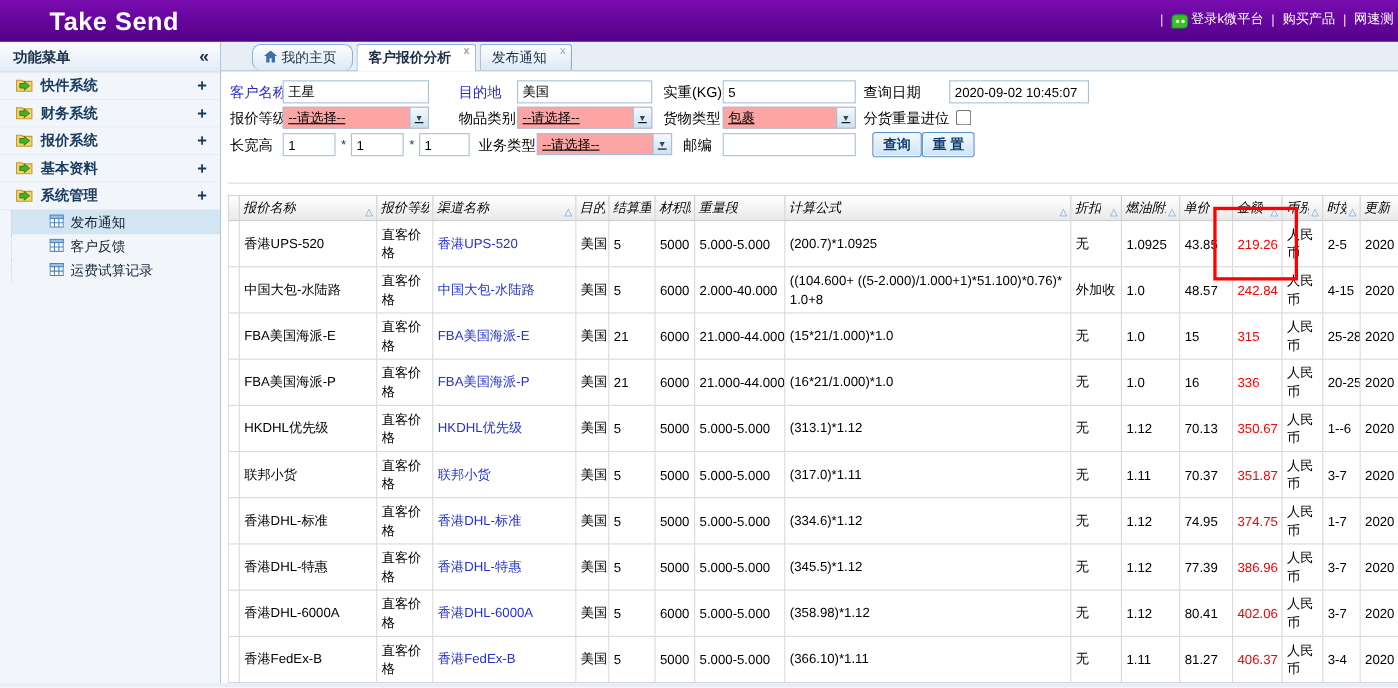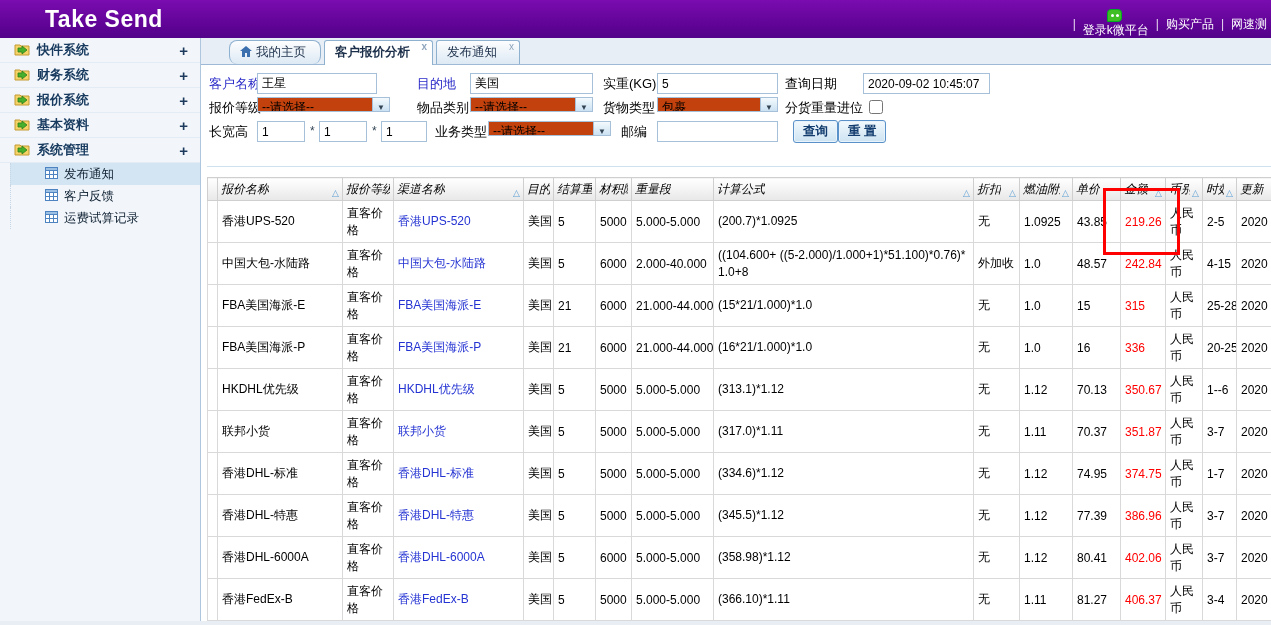--- a/index.html
+++ b/index.html
@@ -4,21 +4,21 @@
 <style>
   * { margin:0; padding:0; box-sizing:border-box; }
   html,body { width:1271px; height:625px; overflow:hidden; }
   body { font-family:"Liberation Sans","DejaVu Sans",sans-serif; font-size:12px; color:#000; position:relative; background:#e9eef5; }
 
   
   .topbar { height:38px; background:linear-gradient(#7a0cb0,#5e0394 70%,#53038a); position:relative; }
   .logo { position:absolute; left:45px; top:6px; color:#fff; font-size:23px; font-weight:bold; letter-spacing:.5px; }
   .toplinks { position:absolute; right:4px; top:9px; color:#fff; font-size:12px; display:flex; align-items:center; white-space:nowrap; }
   .toplinks .sep { margin:0 7px; opacity:.85; }
-  .toplinks a { color:#fff; text-decoration:none; display:inline-flex; align-items:center;flex-direction:column; }
+  .toplinks a { color:#fff; text-decoration:none; display:inline-flex; align-items:flex-end; }
   .wechat-ic { display:inline-block; width:15px; height:13px; background:#3fbf24; border-radius:4px 4px 4px 1px; margin-right:3px; position:relative; border:1px solid #0a2; }
   .wechat-ic::after { content:""; position:absolute; left:3px; top:4px; width:3px; height:3px; background:#fff; border-radius:50%; box-shadow:5px 0 0 #fff; }
 
   
   .content { display:flex; height:583px; }
   .sidebar { width:201px; background:#f2f6fb; border-right:1px solid #aec7de; flex:none; }
   .main { flex:1; overflow:hidden; position:relative; }
 
   
   .side-header { height:28px; background:linear-gradient(#fdfeff,#e1ebf5); border-bottom:1px solid #c6d9ea; display:flex; align-items:center; justify-content:space-between; padding:0 10px 0 12px; font-size:13px; font-weight:bold; color:#1c2f4a; }
@@ -37,21 +37,21 @@
   .tab.active { background:#fff; font-weight:bold; margin-bottom:-1px; height:25px; }
   .tab .close-x { position:absolute; right:5px; top:1px; font-size:10px; color:#8fa6bd; line-height:10px; cursor:pointer; }
   .home-ic { display:inline-block; margin-right:4px; vertical-align:-1px; }
 
   
   .panel { background:#fff; height:556px; padding-left:6px; position:relative; }
   .qform { position:relative; height:102px; border-bottom:1px solid #cfe0ee; }
   .f-label { position:absolute; height:21px; line-height:21px; font-size:13px; color:#000; white-space:nowrap; }
   .f-label.blue { color:#2a2ac8; }
   .f-input { position:absolute; height:21px; border:1px solid #a7c0da; background:#fff; font-size:12px; padding:0 4px; font-family:inherit; color:#000; }
-  .f-select { position:absolute; height:15px; border:1px solid #a7c0da; background:#c2410c; display:flex; cursor:pointer; }
+  .f-select { position:absolute; height:20px; border:1px solid #a7c0da; background:#fca5a5; display:flex; cursor:pointer;text-decoration:underline; }
   .f-select .val { flex:1; line-height:19px; padding:0 4px; font-size:12px; overflow:hidden; white-space:nowrap; }
   .f-select .dd { width:17px; background:linear-gradient(#f4fafd,#cbe1f2); border-left:1px solid #a7c0da; text-align:center; line-height:19px; font-size:8px; color:#345; }
   .f-star { position:absolute; height:21px; line-height:21px; color:#345; }
   .f-check { position:absolute; width:14px; height:14px; margin-top:3px; }
   .f-btn { position:absolute; height:23px; padding:0 9px; border:1px solid #5a91c8; border-radius:3px; background:linear-gradient(#f2f9fd,#cde3f2); font-size:12.5px; font-weight:bold; color:#123c6e; cursor:pointer; box-shadow:0 0 0 1px #e8f3fb inset; font-family:inherit; white-space:nowrap; }
 
   
   .grid-wrap { margin-top:10px; overflow:hidden; }
   table.grid { table-layout:fixed; border-collapse:collapse; width:1089px; }
   .grid th { border:1px solid #cfcfcf; background:linear-gradient(#ffffff,#e8e8e8); font-weight:normal; font-size:12px; height:23px; padding:0 3px; text-align:left; overflow:hidden; white-space:nowrap; cursor:pointer; }
@@ -84,20 +84,24 @@
     <span class="sep">|</span>
     <a>
         <span>网速测</span>
       </a>
   </div>
 </div>
 
 <div class="content">
 
   <div class="sidebar">
+    <div class="side-header">
+      <span>功能菜单</span>
+      <span class="collapse-btn">«</span>
+    </div>
     <div id="side-menu">
         <div class="menu-item">
           <span><svg width="16" height="14" viewBox="0 0 16 14">
               <path d="M1 3 h5 l1 1 h8 v9 h-14 z" fill="#f6d366" stroke="#c49a35" stroke-width="1"></path>
               <polygon points="4,6 8,6 8,4 13,8 8,12 8,10 4,10" fill="#46b02c" stroke="#2d7d1a" stroke-width="0.8"></polygon>
             </svg></span>
           <span class="m-label">快件系统</span>
           <span class="m-toggle">+</span>
         </div>
         <div class="menu-item">
@@ -172,21 +176,21 @@
             </svg></span><span>我的主页</span></div>
         <div class="tab active"><span>客户报价分析</span><span class="close-x">x</span></div>
         <div class="tab"><span>发布通知</span><span class="close-x">x</span></div>
       </div>
 
     <div class="panel">
 
       <div class="qform">
 
         <span class="f-label blue" style="left:2px;top:8px">客户名称</span>
-        <input class="f-input" style="left: 50px; top: 8px; width: 120px;" value="王星">
+        <input class="f-input" style="left: 50px; top: 8px; width: 133px;" value="王星">
         <span class="f-label blue" style="left:210px;top:8px">目的地</span>
         <input class="f-input" style="left: 263px; top: 8px; width: 123px;" value="美国">
         <span class="f-label" style="left:396px;top:8px">实重(KG)</span>
         <input class="f-input" style="left: 450px; top: 8px; width: 121px;" value="5">
         <span class="f-label" style="left:578px;top:8px">查询日期</span>
         <input class="f-input" style="left: 656px; top: 8px; width: 127px;" value="2020-09-02 10:45:07">
 
         <span class="f-label" style="left:2px;top:32px">报价等级</span>
         <div class="f-select" style="left:50px;top:32px;width:133px">
           <span class="val">--请选择--</span>

